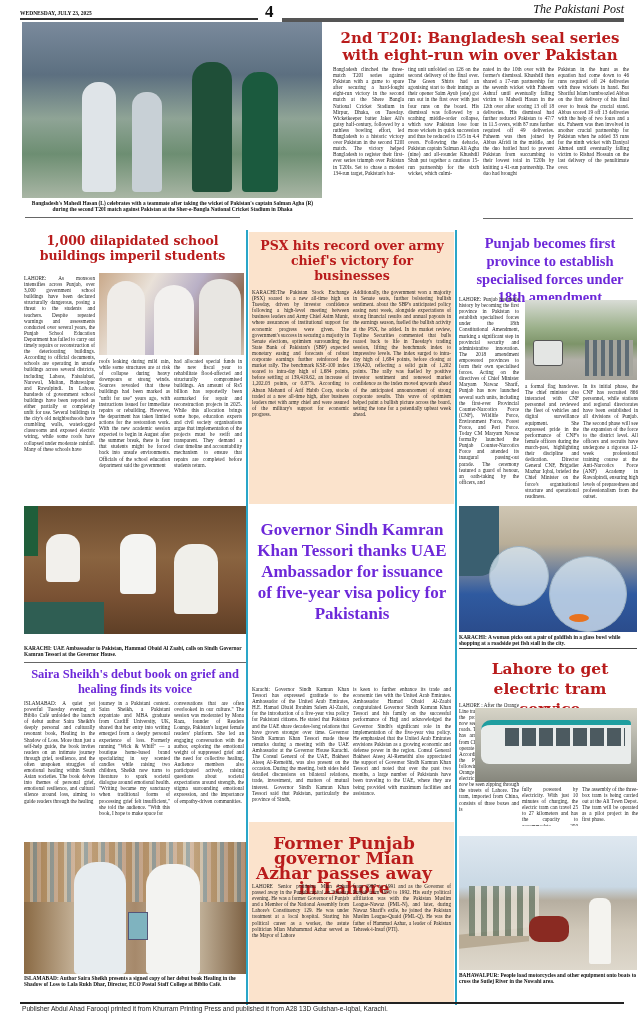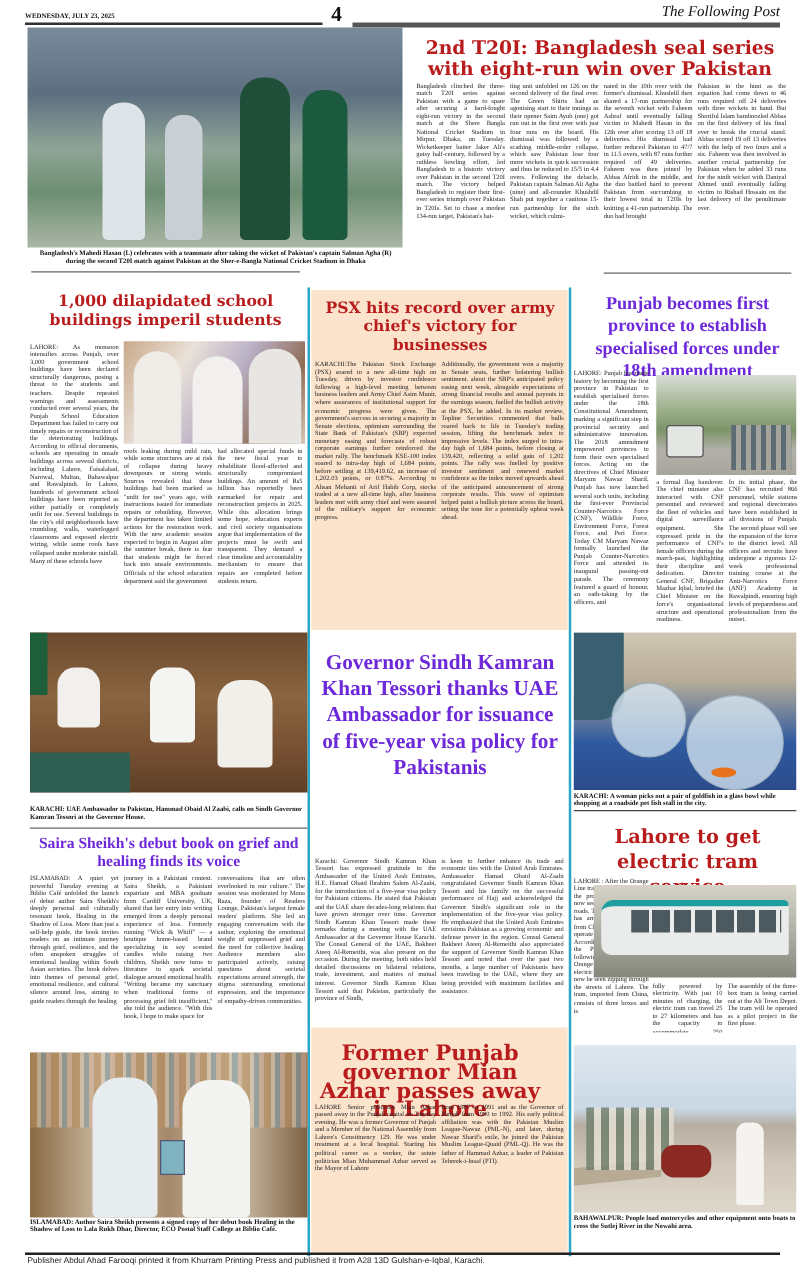--- a/index.html
+++ b/index.html
@@ -14,21 +14,21 @@
 .rule{background:#333;}
 .vline{background:#2aa6c8;}
 .tint{background:#fbe3cc;}
 </style>
 </head>
 <body>
 
 <div class="abs" style="left:20px;top:0;width:604px;height:22px;">
   <div class="abs" style="left:0;top:10px;font-size:5.5px;font-weight:bold;">WEDNESDAY, JULY 23, 2025</div>
   <div class="abs" style="left:245px;top:2px;font-size:17px;font-weight:bold;">4</div>
-  <div class="abs" style="right:0;top:2px;font-size:12px;font-style:italic;">The Following Post</div>
+  <div class="abs" style="right:0;top:2px;font-size:12px;font-style:italic;">The Pakistani Post</div>
   <div class="abs rule" style="left:0;top:18px;width:238px;height:2px;"></div>
   <div class="abs rule" style="left:262px;top:18px;width:342px;height:4px;background:#555;"></div>
 </div>
 
 <div class="abs photo" style="left:22px;top:22px;width:300px;height:176px;background:linear-gradient(180deg,#7a8a9c 0%,#5c6f80 30%,#8fa496 55%,#6d8e72 75%,#a9b6a5 100%);">
   <div class="abs" style="left:170px;top:40px;width:40px;height:130px;background:#1f4f38;border-radius:18px 18px 4px 4px;"></div>
   <div class="abs" style="left:220px;top:50px;width:36px;height:120px;background:#1b5a3e;border-radius:16px 16px 4px 4px;"></div>
   <div class="abs" style="left:60px;top:60px;width:34px;height:110px;background:#dfe4e8;border-radius:16px 16px 4px 4px;"></div>
   <div class="abs" style="left:110px;top:70px;width:30px;height:100px;background:#c8d0d6;border-radius:14px 14px 4px 4px;"></div>
 </div>

